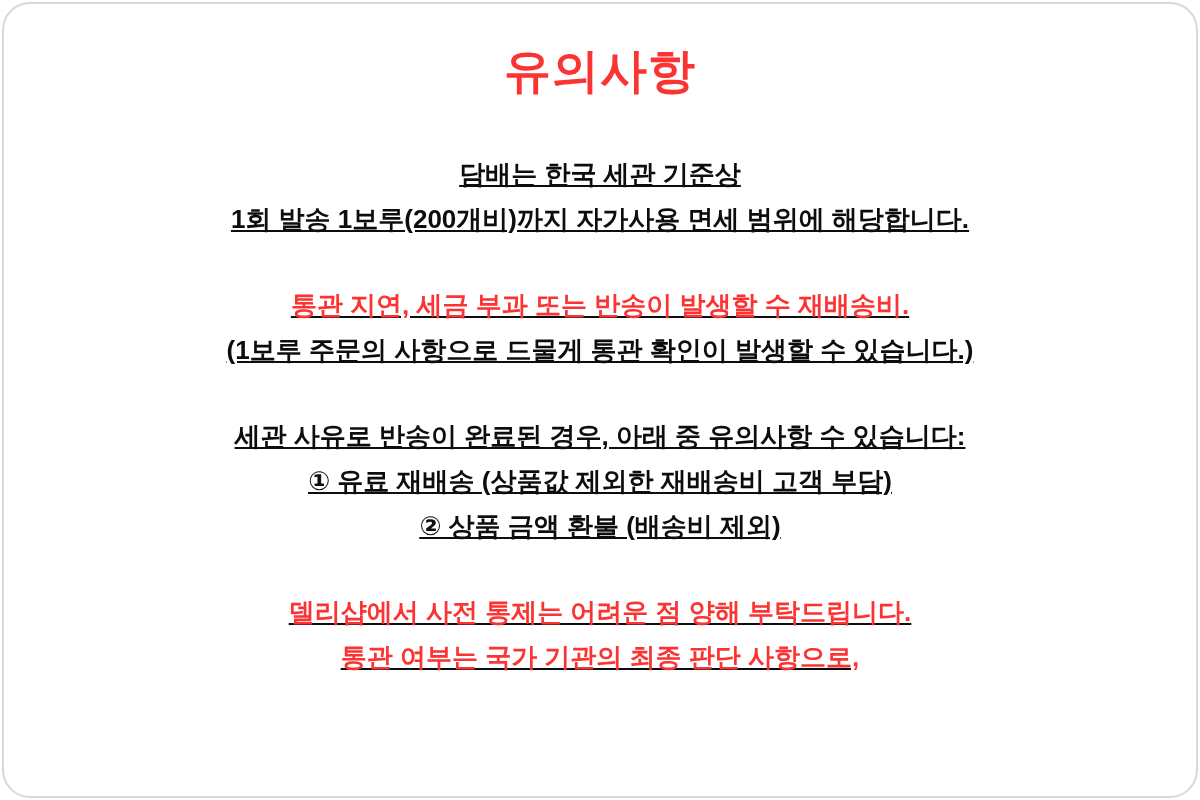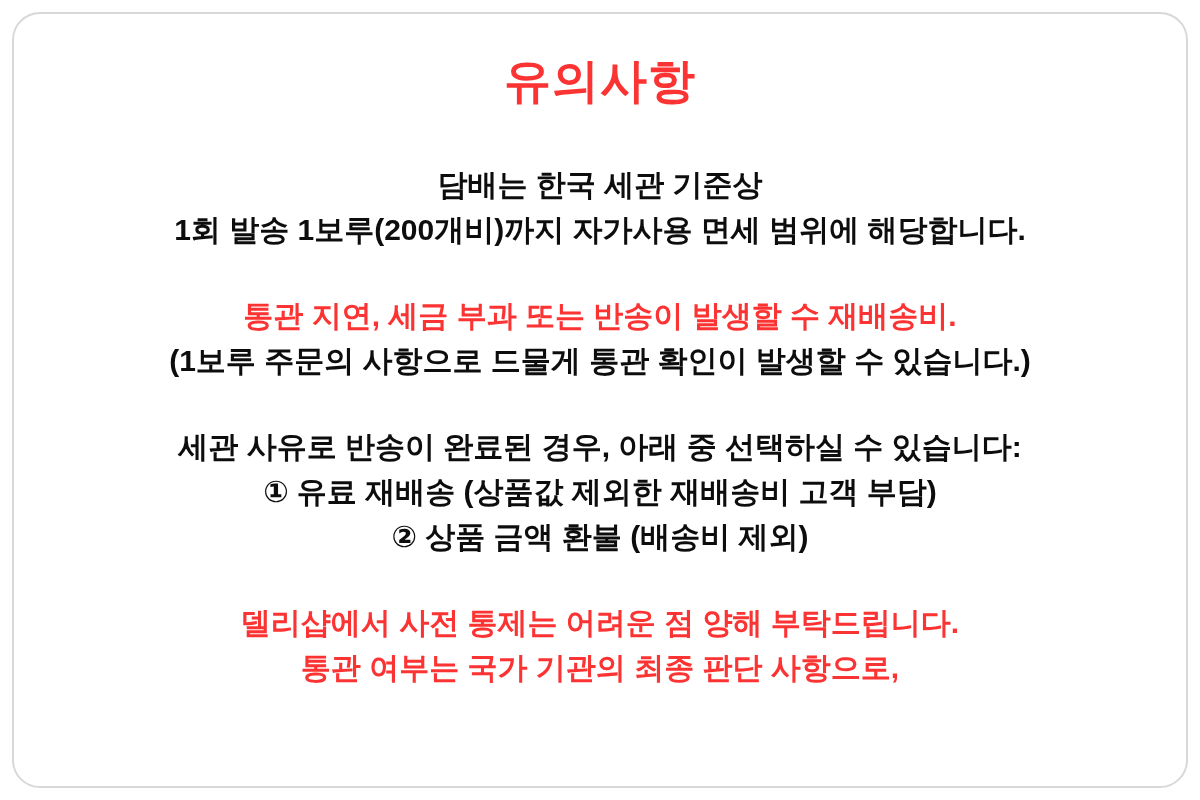--- a/index.html
+++ b/index.html
@@ -4,21 +4,21 @@
 <style>
   html, body {
     margin: 0;
     padding: 0;
     background: #ffffff;
   }
   .canvas {
     width: 1200px;
     height: 800px;
     box-sizing: border-box;
-    padding: 12px;
+    padding: 2px;
     background: #ffffff;
   }
   .card {
     width: 100%;
     height: 100%;
     box-sizing: border-box;
     border: 2px solid var(--border, #d8d8d8);
     border-radius: 28px;
     background: #ffffff;
     padding: 42px 40px 40px;
@@ -28,23 +28,24 @@
   }
   .title {
     margin: 0 0 56px 0;
     font-size: 47px;
     line-height: 50px;
     letter-spacing: 1px;
     color: var(--accent, #fc3333);
   }
   .para {
     margin: 0 0 41px 0;
-    font-size: 30px;
+    font-size: 26px;
     line-height: 45px;
     color: var(--ink, #0d0d0d);
+    text-decoration: underline;
   }
   .para:last-child { margin-bottom: 0; }
   .line { display: block; }
   .line.red { color: var(--accent, #fc3333); }
   .line.black { color: var(--ink, #0d0d0d); }
 </style>
 </head>
 <body>
 
 <div class="canvas">
@@ -56,21 +57,21 @@
       <span class="line black">담배는 한국 세관 기준상</span>
       <span class="line black">1회 발송 1보루(200개비)까지 자가사용 면세 범위에 해당합니다.</span>
     </p>
 
     <p class="para">
       <span class="line red">통관 지연, 세금 부과 또는 반송이 발생할 수 재배송비.</span>
       <span class="line black">(1보루 주문의 사항으로 드물게 통관 확인이 발생할 수 있습니다.)</span>
     </p>
 
     <p class="para">
-      <span class="line black">세관 사유로 반송이 완료된 경우, 아래 중 선택하실 수 있습니다:</span>
+      <span class="line black">세관 사유로 반송이 완료된 경우, 아래 중 유의사항 수 있습니다:</span>
       <span class="line black">① 유료 재배송 (상품값 제외한 재배송비 고객 부담)</span>
       <span class="line black">② 상품 금액 환불 (배송비 제외)</span>
     </p>
 
     <p class="para">
       <span class="line red">델리샵에서 사전 통제는 어려운 점 양해 부탁드립니다.</span>
       <span class="line red">통관 여부는 국가 기관의 최종 판단 사항으로,</span>
     </p>
 
   </div>

